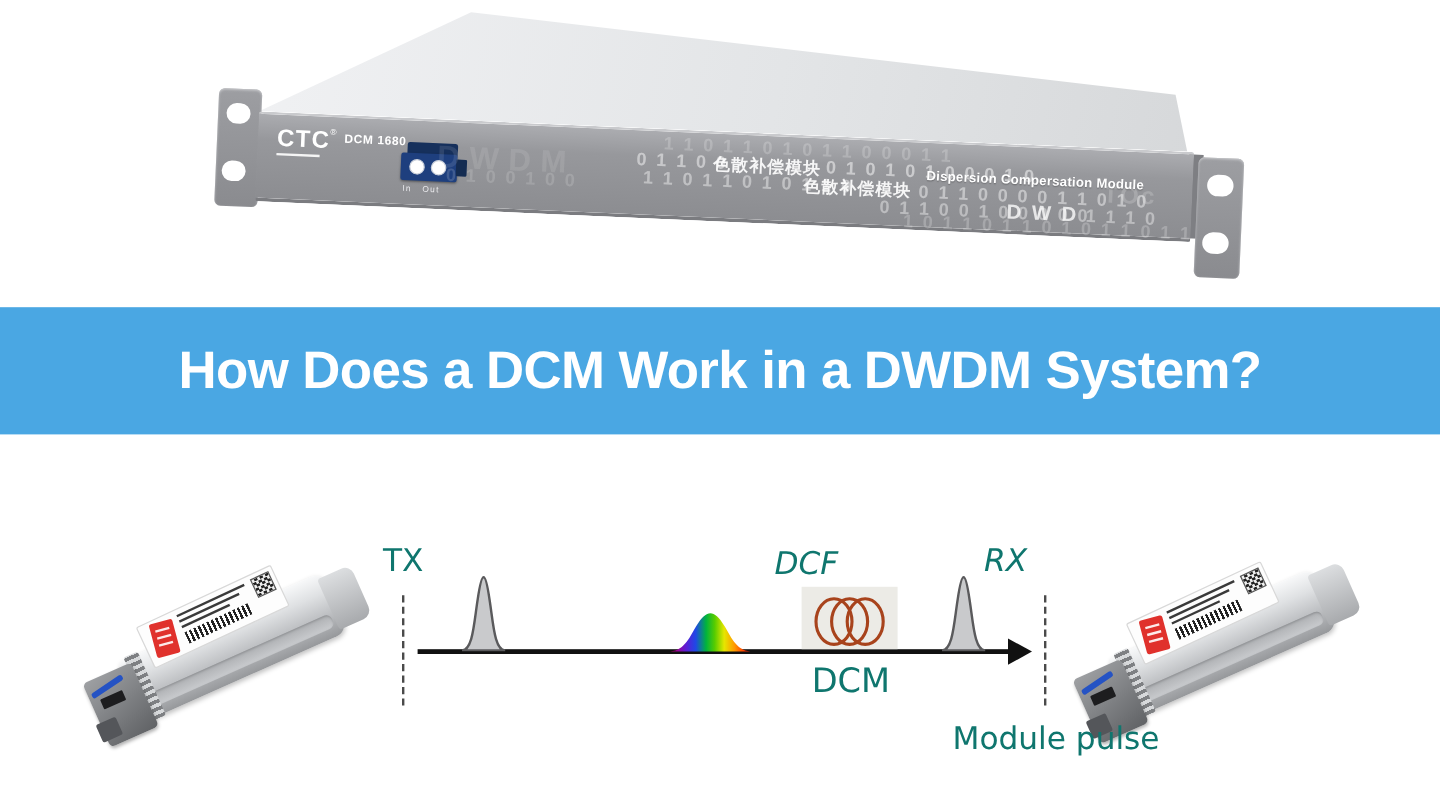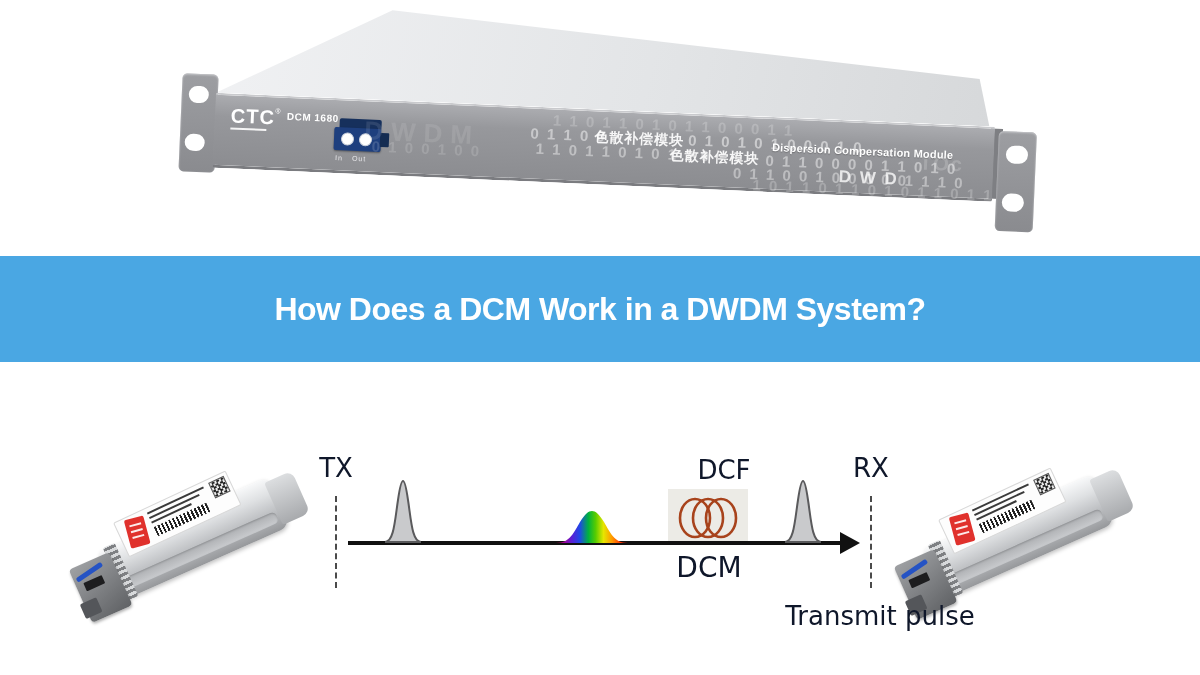--- a/index.html
+++ b/index.html
@@ -36,24 +36,24 @@
   #lc-ports-label span{margin-right:9px;}
   
   .wm{position:absolute;color:#ffffff;font-weight:bold;white-space:nowrap;letter-spacing:2px;font-size:15px;}
   .cn{font-size:14px;opacity:.92;letter-spacing:1px;}
   #panel-en-label{left:558px;top:22px;color:#ffffff;font-size:11px;font-weight:bold;letter-spacing:.2px;
     text-shadow:0 1px 1px rgba(0,0,0,.25);}
 
   
   #banner{left:0;top:256px;width:1200px;height:106px;background:#4aa7e3;}
   #banner-title{width:100%;text-align:center;line-height:106px;color:#ffffff;
-    font-size:32px;font-weight:bold;letter-spacing:-.5px;}
-
-  
-  .dlabel{color:#0f172a;font-family:"DejaVu Sans","Liberation Sans",sans-serif;font-size:26px;}
+    font-size:44px;font-weight:bold;letter-spacing:-.5px;}
+
+  
+  .dlabel{color:#0f766e;font-family:"DejaVu Sans","Liberation Sans",sans-serif;font-size:26px;}
   .dlabel.center{text-align:center;}
   .dash{border-left:2px dashed #4a4a4a;width:0;height:92px;}
   #axis-line{left:348px;top:541px;width:496px;height:4px;background:#111;}
   #axis-arrowhead{left:840px;top:532px;width:0;height:0;
     border-left:20px solid #111;border-top:11px solid transparent;border-bottom:11px solid transparent;}
   #dcf-box{left:668px;top:489px;width:80px;height:52px;background:#ecebe6;}
 
   
   .sfp-wrap{width:270px;height:180px;}
   .sfp{position:absolute;left:10px;top:40px;width:250px;height:100px;transform:rotate(-24deg);}
@@ -194,24 +194,24 @@
         <div class="label-line" style="top:4px;width:62px;"></div>
         <div class="label-line" style="top:9px;width:55px;"></div>
         <div class="label-line" style="top:14px;width:44px;"></div>
         <div class="sfp-barcode"></div>
         <div class="sfp-qr"></div>
       </div>
     </div>
   </div>
 
   <div class="abs dlabel center" style="left:308px;top:453px;width:56px;">TX</div>
-  <div class="abs dlabel center" style="left:843px;top:453px;width:56px;">RX</div>
-  <div class="abs dlabel center" style="left:684px;top:455px;width:80px;">DCF</div>
+  <div class="abs dlabel center" style="left:810px;top:453px;width:56px;font-style:italic;">RX</div>
+  <div class="abs dlabel center" style="left:632px;top:455px;width:80px;font-style:italic;">DCF</div>
   <div class="abs dlabel center" style="left:661px;top:551px;width:96px;font-size:28px;">DCM</div>
-  <div class="abs dlabel center" style="left:770px;top:601px;width:220px;">Transmit pulse</div>
+  <div class="abs dlabel center" style="left:770px;top:601px;width:220px;">Module pulse</div>
 
   <div class="abs dash" style="left:335px;top:496px;"></div>
   <div class="abs dash" style="left:870px;top:496px;"></div>
 
   <div id="axis-line" class="abs"></div>
   <div id="axis-arrowhead" class="abs"></div>
 
   <svg class="abs" style="left:384px;top:477px;" width="38" height="66" viewBox="0 0 38 66">
     <path d="M1,65 C10,65 11,42 14,23 C16,9 17.5,4 19,4 C20.5,4 22,9 24,23 C27,42 28,65 37,65 Z" fill="#c9cacc" stroke="#5a5a5c" stroke-width="2"></path>
   </svg>

